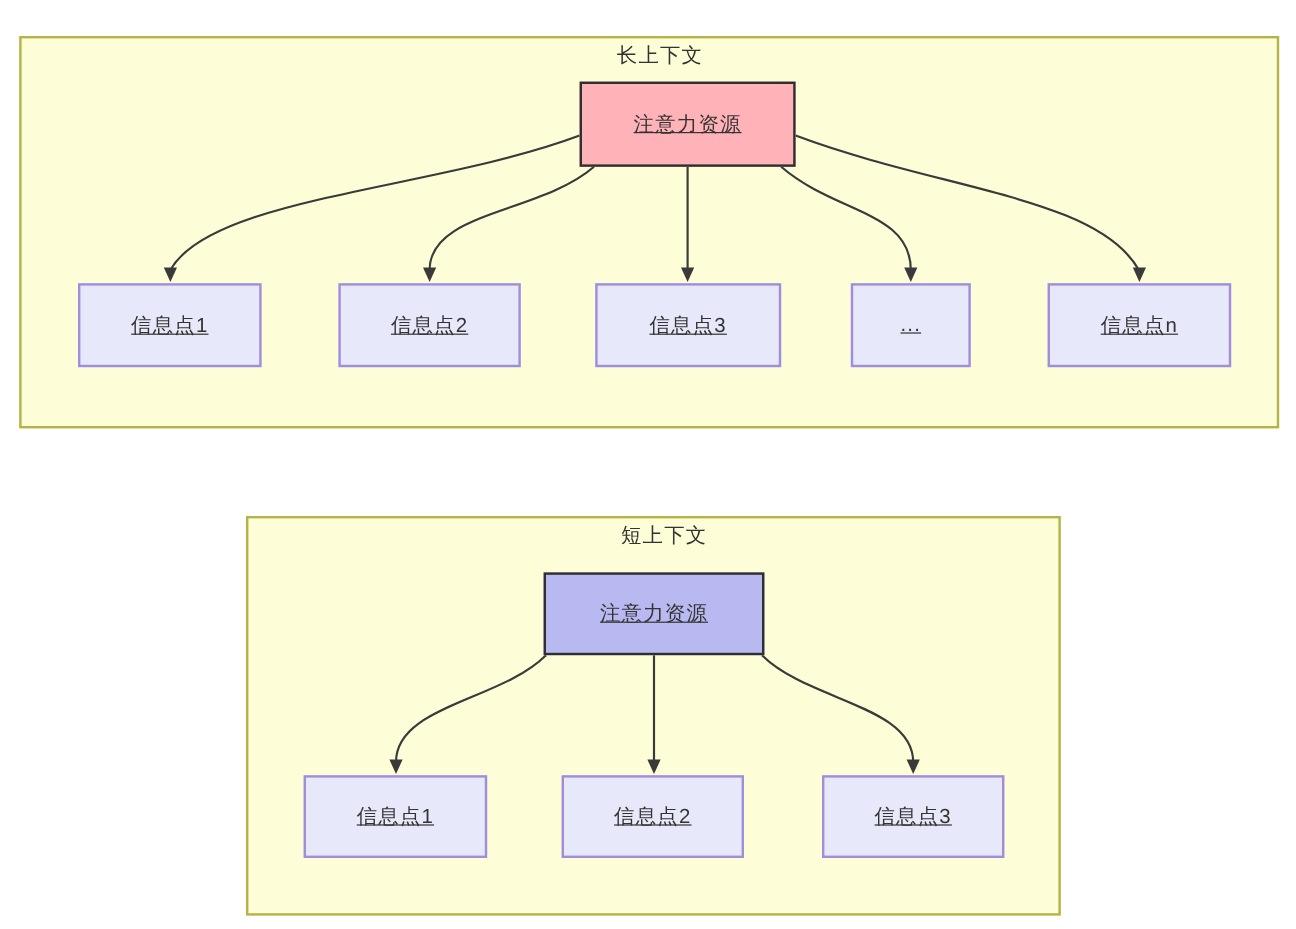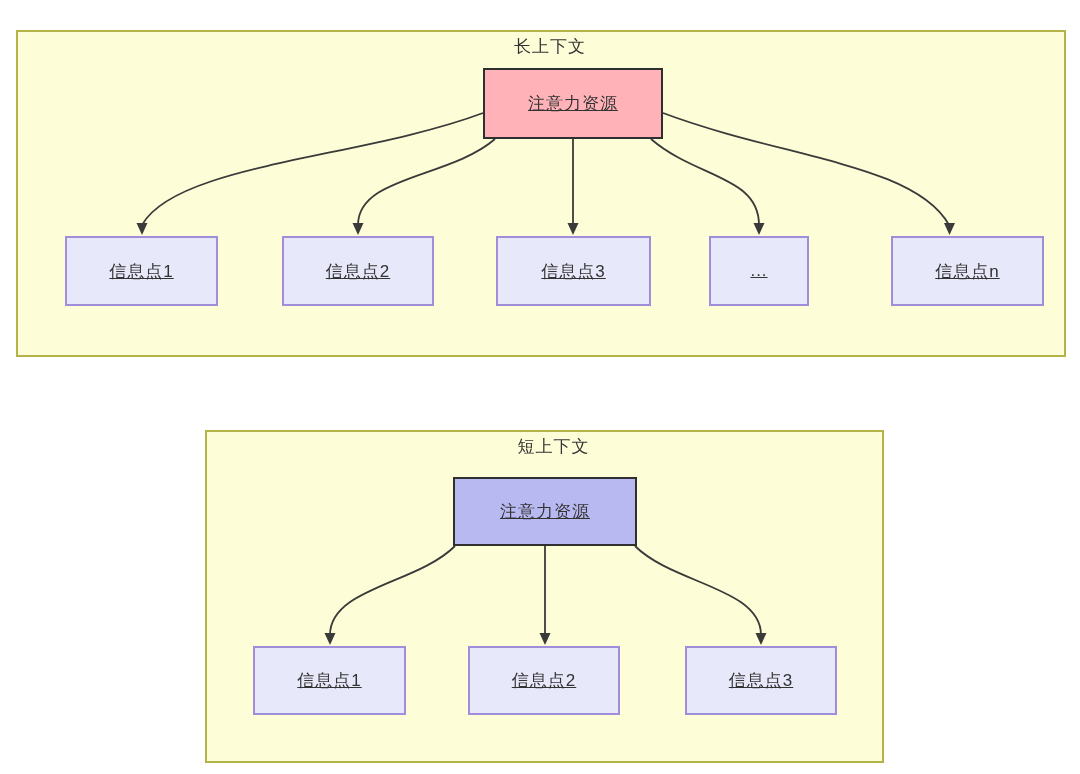--- a/index.html
+++ b/index.html
@@ -39,21 +39,21 @@
   .edges{position:absolute;left:0;top:0;width:100%;height:100%;pointer-events:none;}
   .edge{stroke:var(--arrow);stroke-width:1.8;fill:none;}
   .edge-head{fill:var(--arrow);stroke:none;}
   
   #ctx-long{left:16px;top:30px;width:1050px;height:327px;}
   #long-attn{left:465px;top:36px;width:180px;height:71px;}
   #long-i0{left:47px;top:204px;width:153px;height:70px;}
   #long-i1{left:264px;top:204px;width:152px;height:70px;}
   #long-i2{left:478px;top:204px;width:155px;height:70px;}
   #long-i3{left:691px;top:204px;width:100px;height:70px;}
-  #long-i4{left:855px;top:204px;width:153px;height:70px;margin-left:18px;}
+  #long-i4{left:855px;top:204px;width:153px;height:70px;}
   
   #ctx-short{left:205px;top:430px;width:679px;height:333px;}
   #short-attn{left:246px;top:45px;width:184px;height:69px;}
   #short-i0{left:46px;top:214px;width:153px;height:69px;}
   #short-i1{left:261px;top:214px;width:152px;height:69px;}
   #short-i2{left:478px;top:214px;width:152px;height:69px;}
 </style>
 </head>
 <body>
 

